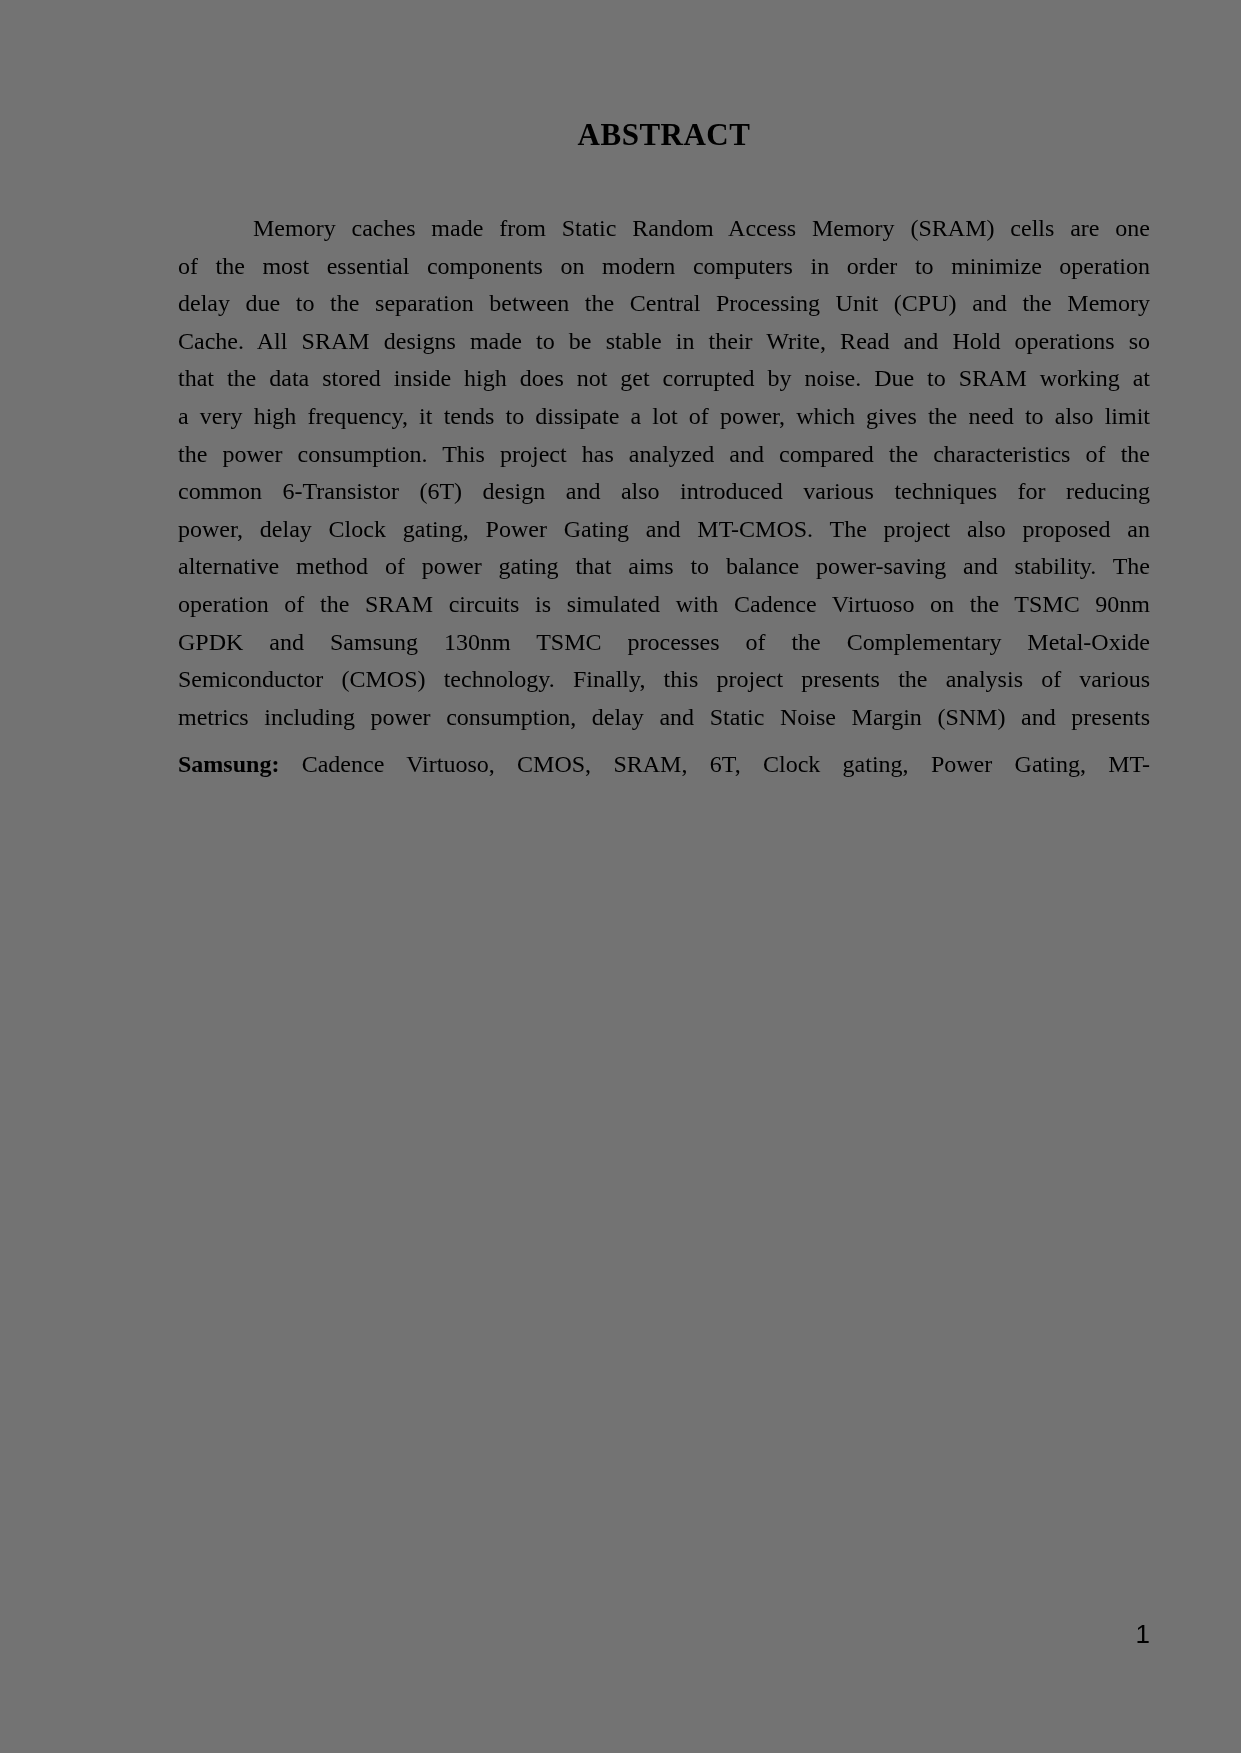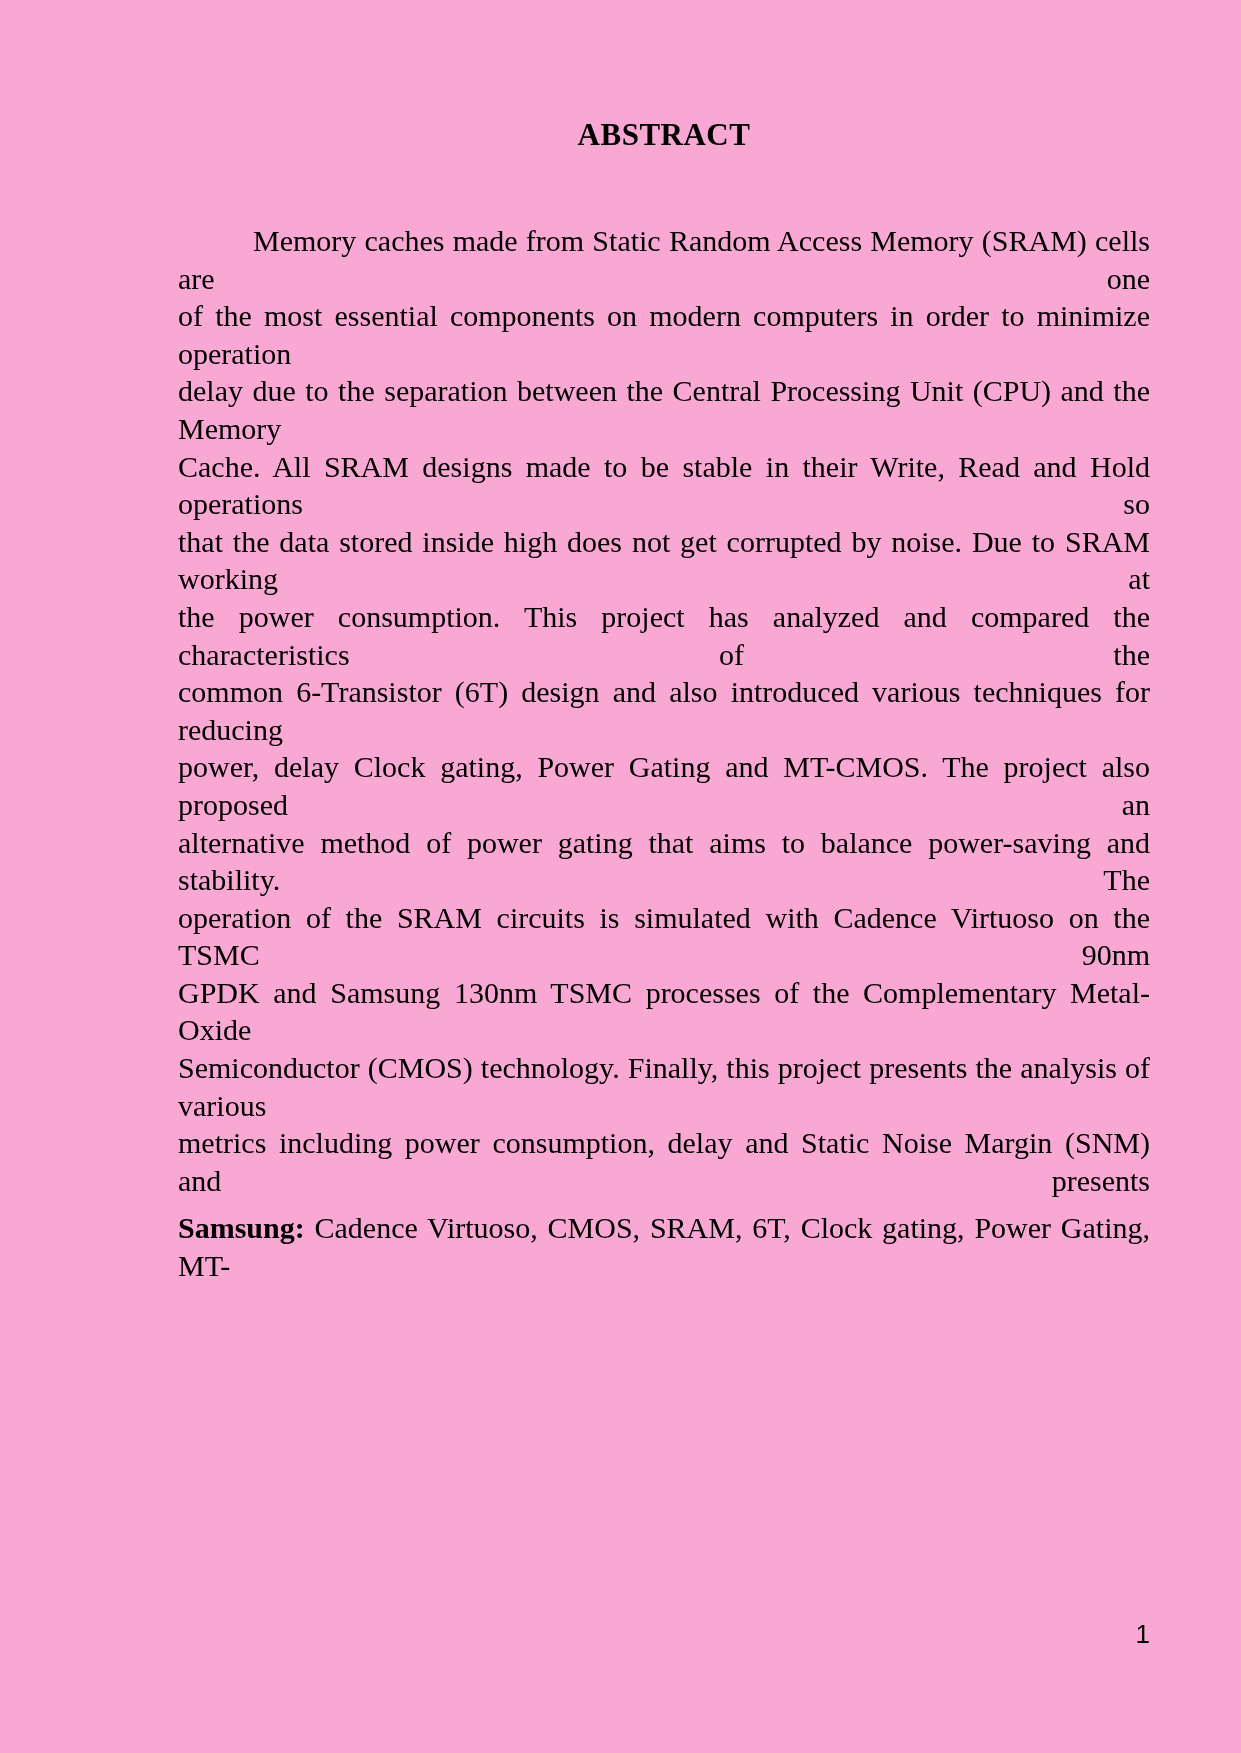--- a/index.html
+++ b/index.html
@@ -1,21 +1,21 @@
 <!DOCTYPE html>
 <html><head>
 <meta charset="utf-8">
 <style>
   html, body { margin: 0; padding: 0; background: #888; }
   .page {
     position: relative;
     width: 1241px;
     height: 1753px;
     margin: 0 auto;
-    background: #f9a8d4;
+    background: #737373;
     color: #000000;
     font-family: "Liberation Serif", "DejaVu Serif", serif;
   }
   .content {
     position: absolute;
     left: 178px;
     top: 0;
     width: 972px;
   }
   .doc-title {
@@ -25,24 +25,24 @@
     width: 100%;
     margin: 0;
     font-size: 31px;
     font-weight: bold;
     letter-spacing: 0.5px;
     text-align: center;
     line-height: 46px;
   }
   .paragraph {
     position: absolute;
-    top: 222px;
+    top: 210px;
     left: 0;
     width: 100%;
-    font-size: 30px;
+    font-size: 24px;
     line-height: 37.6px;
   }
   .pline {
     text-align: left;
     white-space: normal;
   }
   .pj {
     text-align: justify;
     text-align-last: justify;
   }
@@ -65,20 +65,21 @@
   <div class="content">
 
     <h1 class="doc-title">ABSTRACT</h1>
 
     <div class="paragraph">
       <div class="pline pj indent">Memory caches made from Static Random Access Memory (SRAM) cells are one</div>
       <div class="pline pj">of the most essential components on modern computers in order to minimize operation</div>
       <div class="pline pj">delay due to the separation between the Central Processing Unit (CPU) and the Memory</div>
       <div class="pline pj">Cache. All SRAM designs made to be stable in their Write, Read and Hold operations so</div>
       <div class="pline pj">that the data stored inside high does not get corrupted by noise. Due to SRAM working at</div>
+      <div class="pline pj">a very high frequency, it tends to dissipate a lot of power, which gives the need to also limit</div>
       <div class="pline pj">the power consumption. This project has analyzed and compared the characteristics of the</div>
       <div class="pline pj">common 6-Transistor (6T) design and also introduced various techniques for reducing</div>
       <div class="pline pj">power, delay Clock gating, Power Gating and MT-CMOS. The project also proposed an</div>
       <div class="pline pj">alternative method of power gating that aims to balance power-saving and stability. The</div>
       <div class="pline pj">operation of the SRAM circuits is simulated with Cadence Virtuoso on the TSMC 90nm</div>
       <div class="pline pj">GPDK and Samsung 130nm TSMC processes of the Complementary Metal-Oxide</div>
       <div class="pline pj">Semiconductor (CMOS) technology. Finally, this project presents the analysis of various</div>
       <div class="pline pj">metrics including power consumption, delay and Static Noise Margin (SNM) and presents</div>
 
       <div class="keywords-block">

